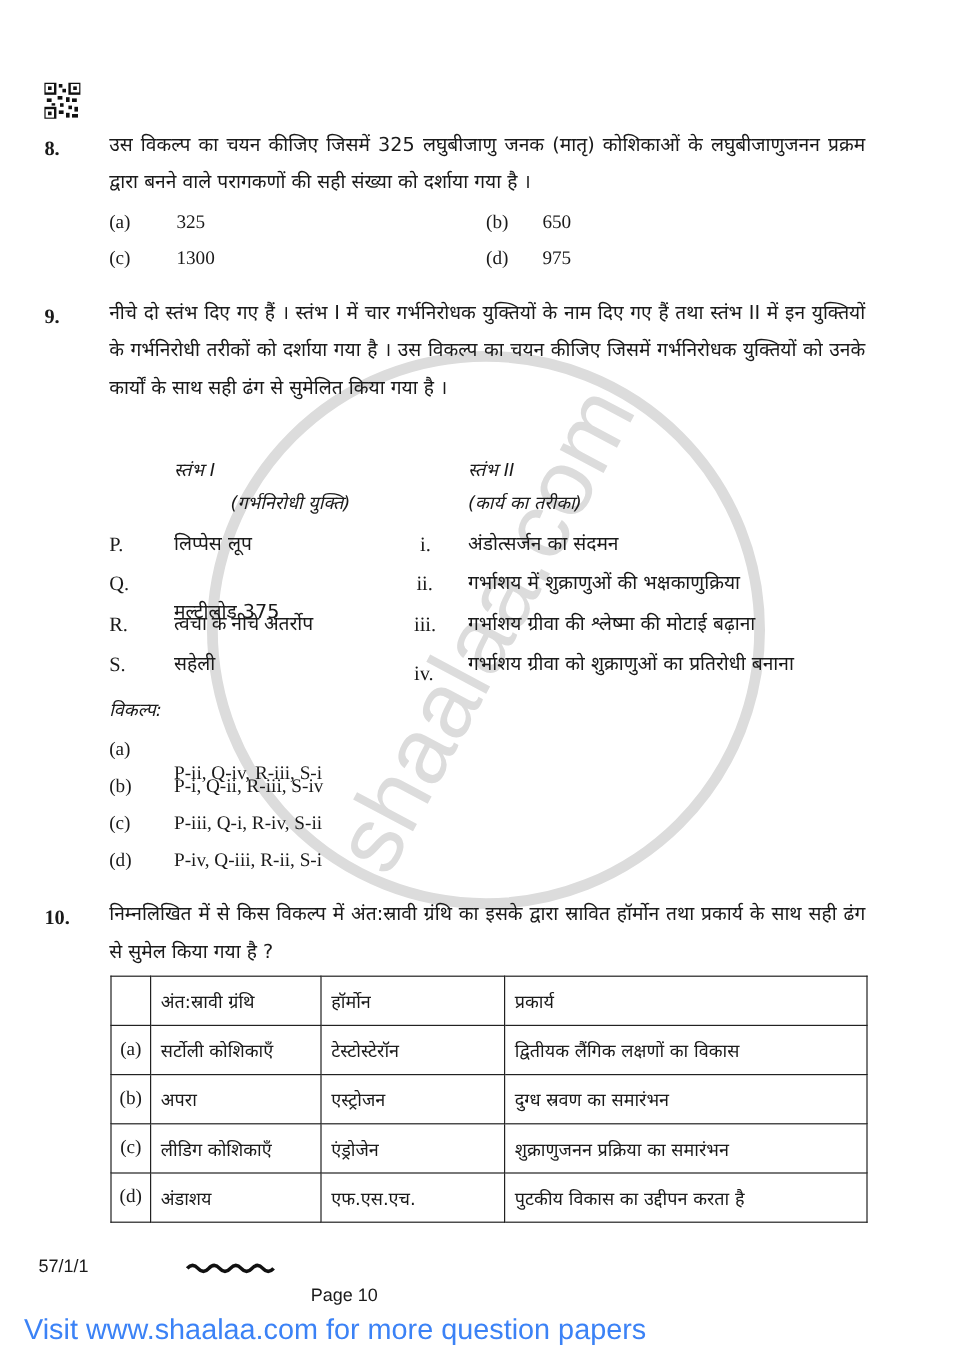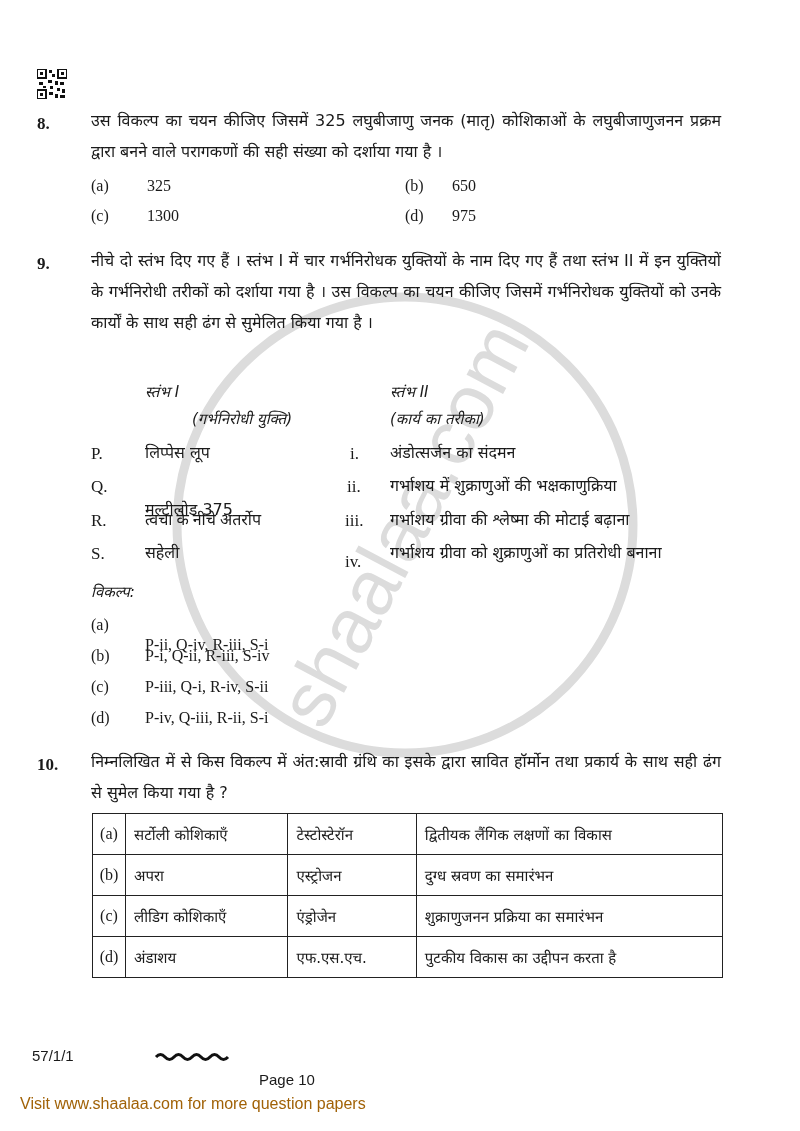--- a/index.html
+++ b/index.html
@@ -20,21 +20,21 @@
   table.t {
     position: absolute; left: 92px; top: 813px; width: 631px;
     border-collapse: collapse; font-size: 15px;
     font-family: "DejaVu Sans", sans-serif;
   }
   table.t td {
     border: 1.5px solid #222; height: 40px; padding: 0 8px; vertical-align: middle;
   }
   table.t td.k { width: 24px; font-family: "Liberation Serif", serif; font-size: 16px; text-align: center; padding: 0 4px; }
   .footer-code { font-family: "Liberation Sans", sans-serif; font-size: 15px; }
-  .footer-visit { font-family: "Liberation Sans", sans-serif; font-size: 16px; color: #a16207; }
+  .footer-visit { font-family: "Liberation Sans", sans-serif; font-size: 24px; color: #3b82f6; }
   .watermark { left: 170px; top: 290px; width: 470px; height: 470px; pointer-events: none; }
 </style>
 </head>
 <body>
 
 <svg class="abs watermark" viewBox="0 0 470 470">
   <circle cx="235" cy="235" r="228" fill="none" stroke="#dcdcdc" stroke-width="9"></circle>
   <text x="235" y="260" fill="#dcdcdc" font-size="78" font-family="Liberation Sans, sans-serif" text-anchor="middle" transform="rotate(-62 235 235)">shaalaa.com</text>
 </svg>
 
@@ -113,20 +113,26 @@
   <span class="abs opt-val" style="left:145px; top:678px;">P-iii, Q-i, R-iv, S-ii</span>
   <span class="abs opt-label" style="left:91px; top:709px;">(d)</span>
   <span class="abs opt-val" style="left:145px; top:709px;">P-iv, Q-iii, R-ii, S-i</span>
 </div>
 
 <div class="abs qnum" style="left:37px; top:755px;">10.</div>
 <div class="abs qtext" style="left:91px; top:746px; width:630px;">निम्नलिखित में से किस विकल्प में अंत:स्रावी ग्रंथि का इसके द्वारा स्रावित हॉर्मोन तथा प्रकार्य के साथ सही ढंग से सुमेल किया गया है ?</div>
 
 <table class="t">
   <tbody>
+      <tr>
+    <td class="k"></td>
+    <td style="width:125px;">अंत:स्रावी ग्रंथि</td>
+    <td style="width:136px;">हॉर्मोन</td>
+    <td>प्रकार्य</td>
+  </tr>
   <tr>
     <td class="k">(a)</td>
     <td>सर्टोली कोशिकाएँ</td>
     <td>टेस्टोस्टेरॉन</td>
     <td>द्वितीयक लैंगिक लक्षणों का विकास</td>
   </tr>
   <tr>
     <td class="k">(b)</td>
     <td>अपरा</td>
     <td>एस्ट्रोजन</td>

